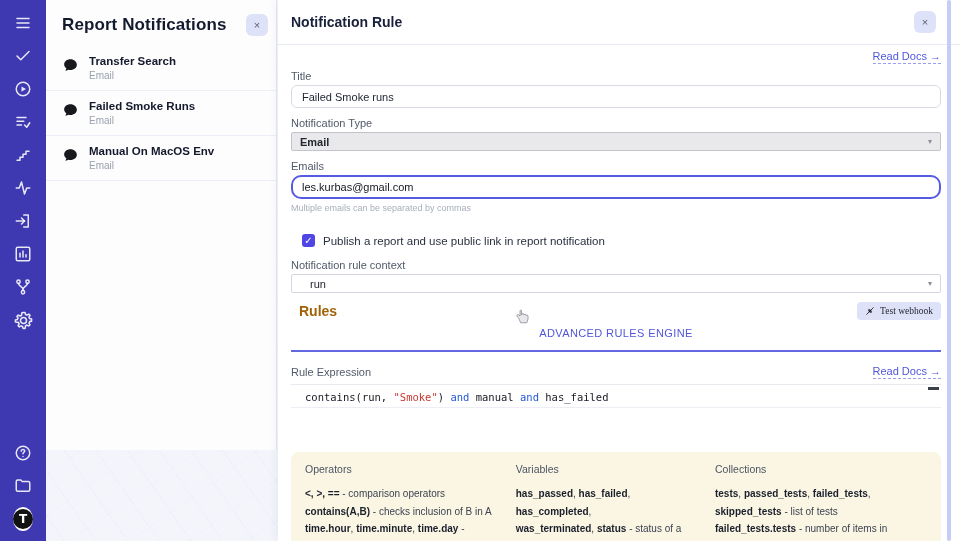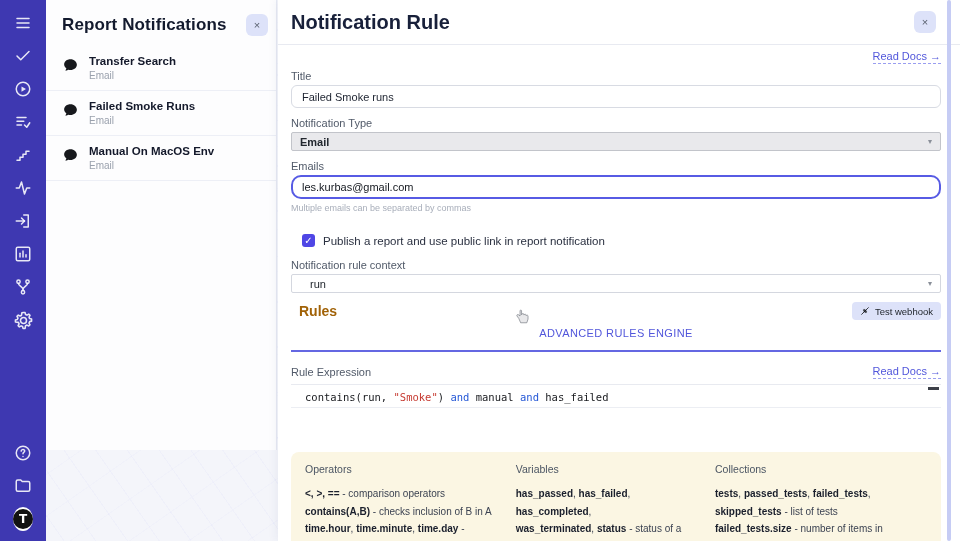--- a/index.html
+++ b/index.html
@@ -38,21 +38,21 @@
   .notif-item .bubble { width:17px; height:17px; margin-right:10px; margin-top:3px; flex:0 0 auto; }
   .notif-item .bubble svg { fill:#17191d; }
   .n-title { font-size:11.5px; font-weight:700; color:#14192b; line-height:15px; }
   .n-sub { font-size:10px; color:#9aa1ad; line-height:14px; }
   
   .main-panel {
     position:absolute; left:278px; top:0; width:682px; height:541px;
     background:#ffffff; box-shadow:-3px 0 8px rgba(40,50,120,0.05); overflow:hidden;
   }
   .main-head { height:45px; display:flex; align-items:center; justify-content:space-between; padding:0 24px 0 13px; border-bottom:1px solid #e8eaf1; }
-  .main-title { font-size:20px; font-weight:700; color:#18203a; }
+  .main-title { font-size:14px; font-weight:700; color:#18203a; }
   .content { padding:5px 19px 0 13px; }
   .docs-row { display:flex; justify-content:flex-end; }
   .docs-link { font-size:11px; color:#5156db; text-decoration:none; border-bottom:1px dashed #9a9ef0; padding-bottom:1px; cursor:pointer; }
   .field-label { font-size:11px; color:#515a69; margin-top:9px; margin-bottom:3px; }
   .text-input {
     width:100%; height:23px; border:1px solid #d8dbe3; border-radius:6px;
     font-size:11px; color:#1d2330; padding:0 10px; font-family:"Liberation Sans", sans-serif; background:#fff; outline:none;
   }
   .select {
     width:100%; height:19px; border:1px solid #c2c4ca; border-radius:2px; background:#e9e9ec;
@@ -70,21 +70,21 @@
   .check-row { display:flex; align-items:center; margin:21px 0 0 11px; cursor:pointer; }
   .checkbox {
     width:13px; height:13px; border-radius:3px; background:#4f46e5; color:#fff;
     font-size:10px; line-height:13px; text-align:center; margin-right:8px; flex:0 0 auto;
   }
   .check-label { font-size:11.5px; color:#2a3040; }
   .rules-row { display:flex; align-items:center; justify-content:space-between; margin-top:9px; }
   .rules-title { font-size:14px; font-weight:700; color:#a16207;margin-left:8px; }
   .test-webhook {
     display:flex; align-items:center; gap:5px; background:#dde2f9; border:none; border-radius:4px;
-    height:18px; padding:0 8px; font-size:9.5px; color:#23282f; cursor:pointer; font-family:Liberation Sans, sans-serif;
+    height:18px; padding:0 8px; font-size:9.5px; color:#23282f; cursor:pointer; font-family:Liberation Serif, serif;
   }
   .test-webhook svg { stroke:#17191d; fill:none; stroke-width:2; stroke-linecap:round; }
   .tab-row { margin-top:3px; border-bottom:2px solid #6467e2; padding-bottom:9px; text-align:center; }
   .tab-label { font-size:11px; color:#5156db; letter-spacing:0.4px; font-weight:500; cursor:pointer; }
   .expr-row { display:flex; align-items:center; justify-content:space-between; margin-top:13px; }
   .expr-label { font-size:11px; color:#515a69; }
   .editor { margin-top:5px; border-top:1px solid #e8eaf0; height:68px; position:relative; }
   .code-line {
     font-family:"DejaVu Sans Mono", monospace; font-size:10.5px; color:#17191d;
     padding:6px 0 4px 14px; border-bottom:1px solid #eceef3; white-space:pre;
@@ -304,21 +304,21 @@
       </div>
       <div>
         <div class="cs-head">Variables</div>
         <div class="cs-line"><span class="seg-b">has_passed</span><span class="seg-t">, </span><span class="seg-b">has_failed</span><span class="seg-t">, </span><span class="seg-b">has_completed</span><span class="seg-t">,</span></div>
         <div class="cs-line"><span class="seg-b">was_terminated</span><span class="seg-t">, </span><span class="seg-b">status</span><span class="seg-t"> - status of a run</span></div>
 
       </div>
       <div>
         <div class="cs-head">Collections</div>
         <div class="cs-line"><span class="seg-b">tests</span><span class="seg-t">, </span><span class="seg-b">passed_tests</span><span class="seg-t">, </span><span class="seg-b">failed_tests</span><span class="seg-t">, </span><span class="seg-b">skipped_tests</span><span class="seg-t"> - list of tests</span></div>
-        <div class="cs-line"><span class="seg-b">failed_tests.size</span><span class="seg-t"> - number of items in collection</span></div>
+        <div class="cs-line"><span class="seg-b">failed_tests.tests</span><span class="seg-t"> - number of items in collection</span></div>
 
       </div>
     </div>
   </div>
   <span class="scrollbar"></span>
 </section>
 
 <span class="cursor">
   <svg width="15" height="16" viewBox="0 0 24 26">
       <path d="M9 24 6 17 3 13c-1-1.5 1-3 2.5-2L8 13V4.5C8 3 10.5 3 10.5 4.5V11l1-1.5c.8-1 2.3-.6 2.5.5l.4 1.5.8-1c.7-.9 2.1-.5 2.3.6l.3 1.4 1-.7c.9-.6 2.2.1 2.2 1.2V18l-2 6z"></path>

